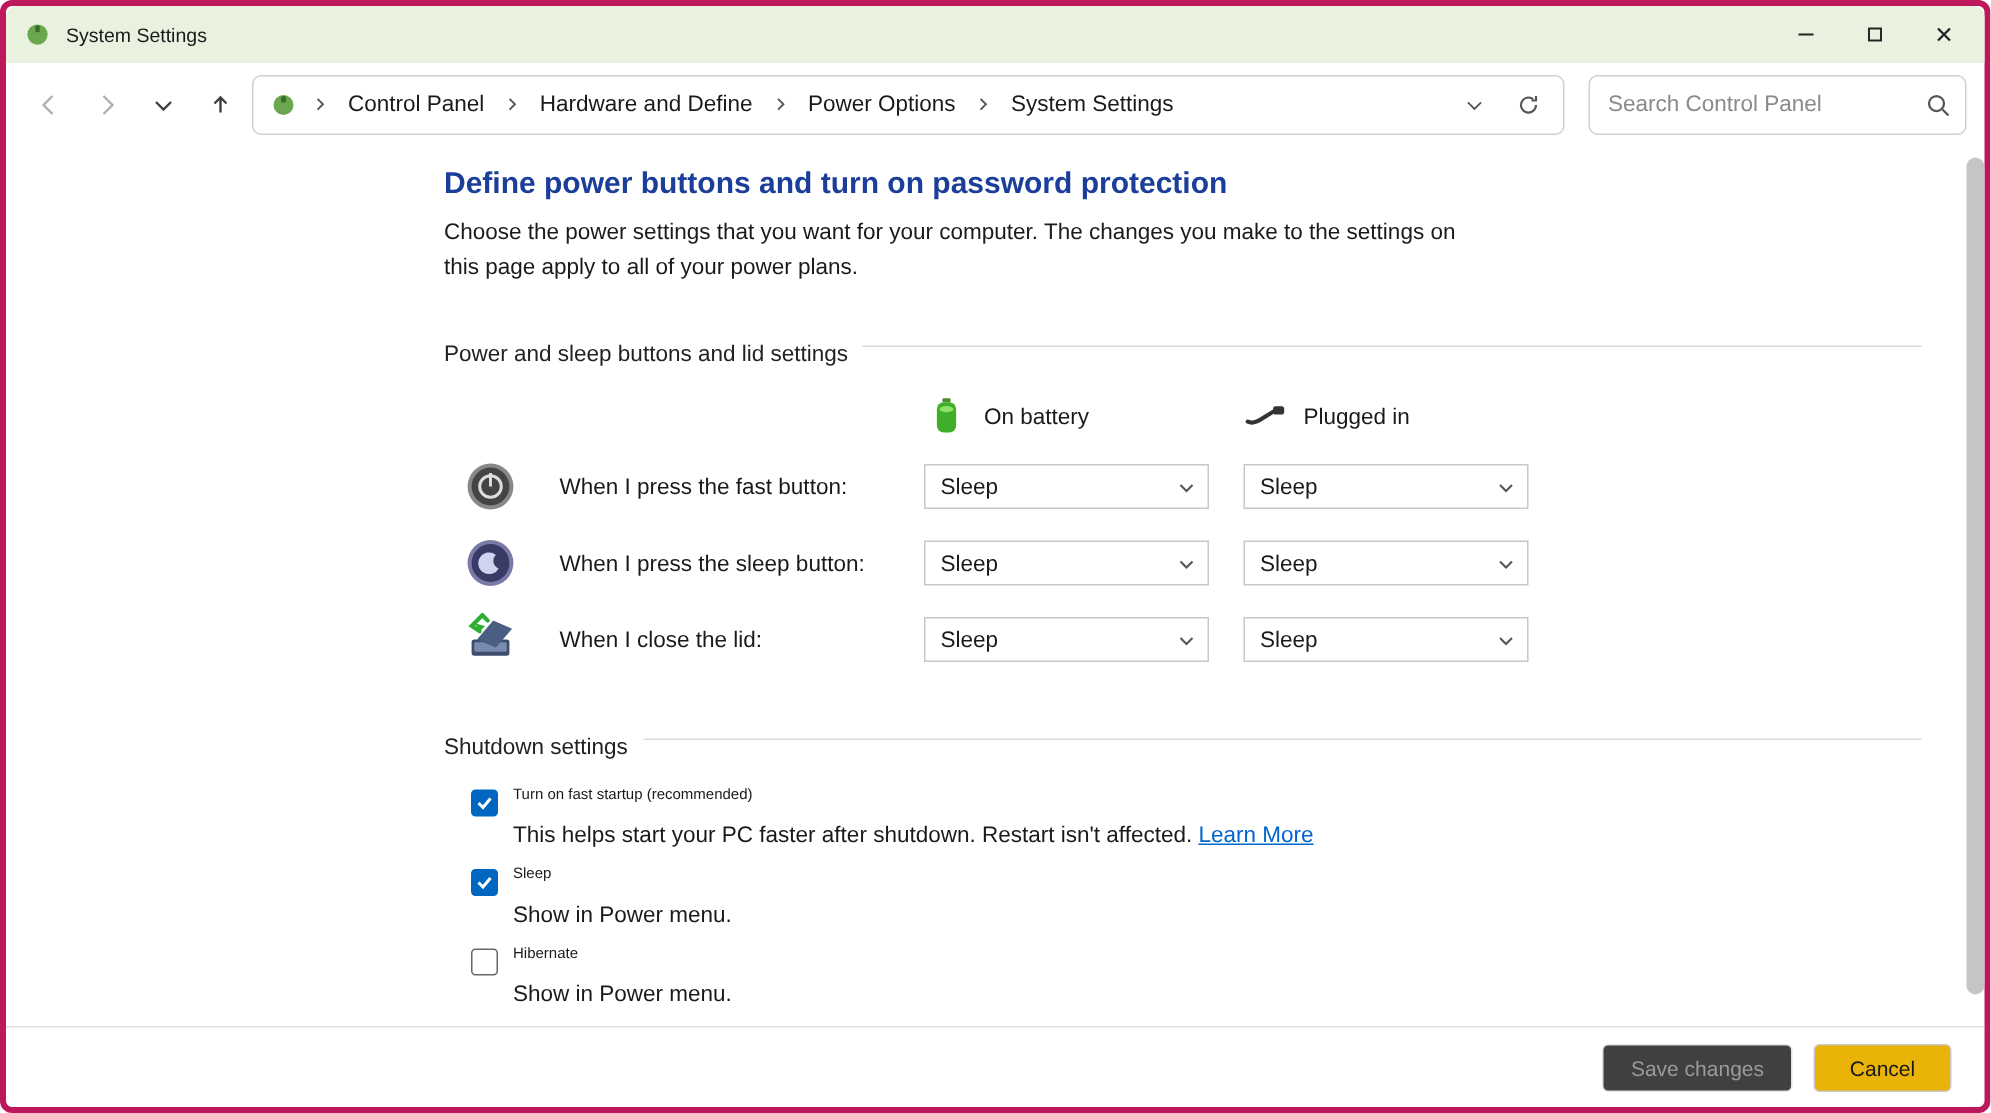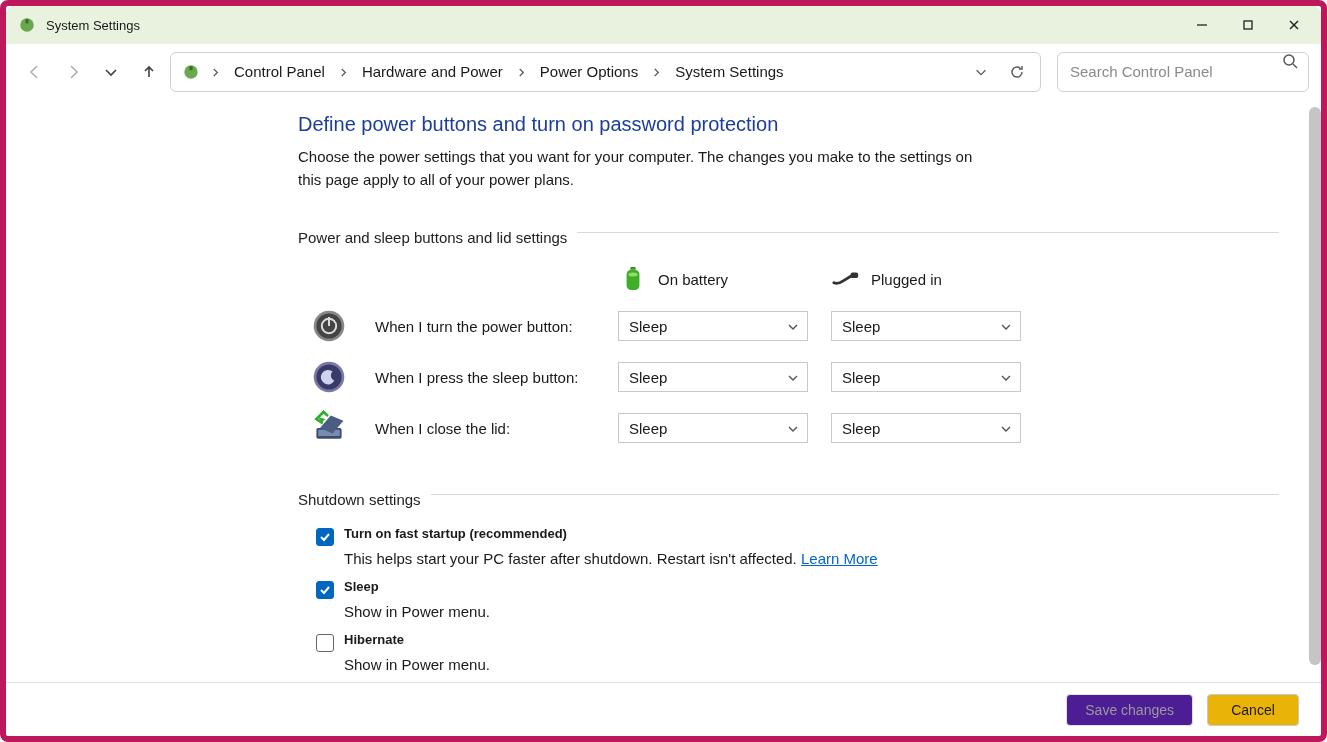--- a/index.html
+++ b/index.html
@@ -7,21 +7,21 @@
     margin: 0; padding: 0;
     width: 1327px; height: 742px;
     font-family: "Segoe UI", Arial, sans-serif;
     font-size: 14px;
     color: #1a1a1a;
     background: #ffffff;
     overflow: hidden;
   }
   .window {
     width: 1327px; height: 742px;
-    border: 6px solid #be185d;
+    border: 4px solid #be185d;
     border-radius: 8px;
     display: flex; flex-direction: column;
     position: relative;
   }
   
   .titlebar {
     height: 38px;
     background: #e9f2de;
     border-top-left-radius: 8px;
     border-top-right-radius: 8px;
@@ -68,21 +68,21 @@
   }
   .crumb-sep svg{width:9px;height:9px;}
   .addr-box .flex1 { flex:1; }
   .addr-icon {
     width:34px;height:34px;display:flex;align-items:center;justify-content:center;
     cursor:pointer;color:#555;
   }
   .search-box {
     width:252px;height:40px;
     border:1px solid #d0d0d0;border-radius:6px;
-    display:flex;
+    display:flex;align-items:center;
     padding:0 10px;
     margin-left:12px;
     color:#888;
   }
   .search-box input {
     border:none;outline:none;flex:1;font-size:15px;
     background:transparent;color:#333;
   }
   .search-box input::placeholder{color:#8a8a8a;}
   .search-box .search-glyph{width:16px;height:16px;color:#555;}
@@ -96,21 +96,21 @@
     position:absolute;left:0;right:14px;top:0;bottom:0;
     overflow-y:auto;
     padding: 14px 28px 20px 292px;
   }
   .scrollbar {
     position:absolute;top:8px;right:0;width:12px;height:558px;
     background:#c5c5c5;border-radius:6px;
   }
   h2.page-title {
     color:#1a3e99;
-    font-weight:400;
+    font-weight:700;
     font-size:20px;
     margin:0 0 10px 0;
   }
   .page-desc {
     font-size:15px;
     line-height:1.5;
     max-width:700px;
     margin-bottom:26px;
   }
   .group-header {
@@ -161,36 +161,36 @@
   
   .chk-row{display:flex;align-items:flex-start;margin-left:18px;margin-bottom:4px;}
   .chk{
     width:18px;height:18px;border:1.5px solid #666;border-radius:3px;
     margin-right:10px;margin-top:2px;
     display:flex;align-items:center;justify-content:center;
     flex-shrink:0;background:#fff;
   }
   .chk.checked{background:#0067c0;border-color:#0067c0;}
   .chk.checked svg{width:12px;height:12px;color:#fff;}
-  .chk-label{font-weight:700;font-size:13px;}
+  .chk-label{font-weight:400;font-size:10px;}
   .chk-desc-row{margin-left:46px;margin-bottom:12px;font-size:15px;}
   a.link{color:#0066cc;text-decoration:underline;cursor:pointer;}
   
   .footer{
     height:54px;border-top:1px solid #e0e0e0;
     display:flex;align-items:center;justify-content:flex-end;
     padding:0 22px;gap:14px;
   }
   .btn{
     min-width:92px;height:32px;padding:0 18px;
     border:1px solid #c8c8c8;border-radius:4px;
     background:#eab308;font-size:14px;cursor:pointer;
     display:flex;align-items:center;justify-content:center;
   }
-  .btn.disabled{background:#4c1d95;color:#9a9a9a;border-color:#e2e2e2;cursor:default;}
+  .btn.disabled{background:#404040;color:#9a9a9a;border-color:#e2e2e2;cursor:default;}
 </style>
 </head>
 <body>
 
 <div class="window">
 
   <div class="titlebar">
     <svg class="app-icon" viewBox="0 0 24 24">
         <circle cx="12" cy="12" r="9" fill="#6aa84f"></circle>
         <rect x="10" y="4" width="4" height="6" rx="1" fill="#3a6b2b"></rect>
@@ -242,21 +242,21 @@
           <circle cx="12" cy="12" r="8" fill="#6aa84f"></circle>
           <rect x="10" y="5" width="4" height="5" rx="1" fill="#3a6b2b"></rect>
         </svg>
       <span class="crumb-sep"><svg viewBox="0 0 10 10">
             <path d="M3 1 L7 5 L3 9" fill="none" stroke="#555" stroke-width="1.4"></path>
           </svg></span>
       <span class="crumb">Control Panel</span>
       <span class="crumb-sep"><svg viewBox="0 0 10 10">
             <path d="M3 1 L7 5 L3 9" fill="none" stroke="#555" stroke-width="1.4"></path>
           </svg></span>
-      <span class="crumb">Hardware and Power</span>
+      <span class="crumb">Hardware and Define</span>
       <span class="crumb-sep"><svg viewBox="0 0 10 10">
             <path d="M3 1 L7 5 L3 9" fill="none" stroke="#555" stroke-width="1.4"></path>
           </svg></span>
       <span class="crumb">Power Options</span>
       <span class="crumb-sep"><svg viewBox="0 0 10 10">
             <path d="M3 1 L7 5 L3 9" fill="none" stroke="#555" stroke-width="1.4"></path>
           </svg></span>
       <span class="crumb">System Settings</span>
       <span class="flex1"></span>
       <div class="addr-icon">
@@ -316,21 +316,21 @@
         </div>
 
         <div class="row-icon">
             <svg viewBox="0 0 40 40" width="36" height="36">
               <circle cx="20" cy="20" r="17" fill="#888"></circle>
               <circle cx="20" cy="20" r="14" fill="#444"></circle>
               <circle cx="20" cy="20" r="8" fill="none" stroke="#ddd" stroke-width="2.2"></circle>
               <line x1="20" y1="10" x2="20" y2="20" stroke="#ddd" stroke-width="2.2"></line>
             </svg>
           </div>
-        <div class="row-label">When I turn the power button:</div>
+        <div class="row-label">When I press the fast button:</div>
         <div class="sel">
             <span>Sleep</span>
             <svg class="chev" viewBox="0 0 12 12">
               <path d="M2 4 L6 8 L10 4" fill="none" stroke="currentColor" stroke-width="1.4"></path>
             </svg>
           </div>
         <div class="sel">
             <span>Sleep</span>
             <svg class="chev" viewBox="0 0 12 12">
               <path d="M2 4 L6 8 L10 4" fill="none" stroke="currentColor" stroke-width="1.4"></path>

